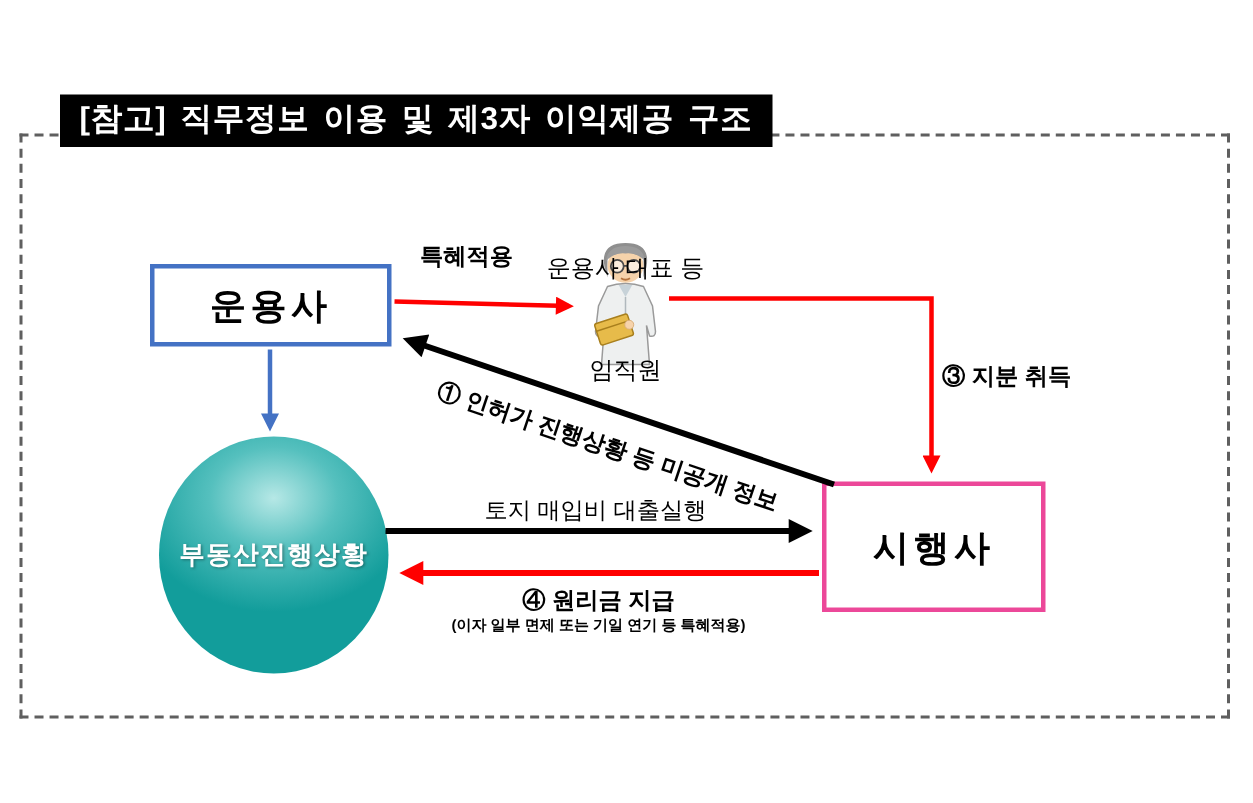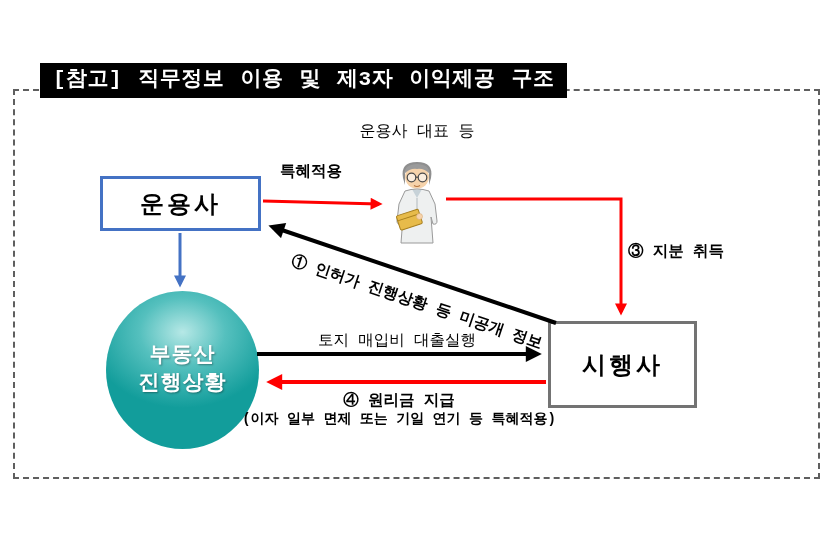--- a/index.html
+++ b/index.html
@@ -1,55 +1,55 @@
 <!DOCTYPE html>
 <html><head>
 <meta charset="utf-8">
 <style>
   * { margin:0; padding:0; box-sizing:border-box; }
   html,body { background:#ffffff; }
   .canvas {
     position:relative; width:835px; height:535px; background:#ffffff;
-    font-family:Liberation Mono, monospace; color:#000; overflow:hidden;
+    font-family:Liberation Sans, sans-serif; color:#000; overflow:hidden;
   }
   .frame {
     position:absolute; left:13px; top:89px; width:807px; height:390px;
     border:2px dashed #5f5f5f; z-index:0;
   }
   .title-bar {
     position:absolute; left:40px; top:63px; z-index:6;
     background:#000000; color:#ffffff;
     font-size:21px; font-weight:bold; line-height:1;
     padding:6px 13px 8px; letter-spacing:.5px; word-spacing:3px; white-space:nowrap;
   }
   .arrow-layer { position:absolute; left:0; top:0; width:835px; height:535px; z-index:3; }
   .node {
     position:absolute; z-index:2; display:flex; align-items:center; justify-content:center;
     background:#ffffff; font-weight:bold; text-align:center;
   }
   .node-mgmt { left:100px; top:176px; width:161px; height:55px; border:3px solid #4472c4; font-size:24px; letter-spacing:3px; }
-  .node-dev  { left:548px; top:321px; width:149px; height:87px; border:3px solid #737373; font-size:24px; letter-spacing:3px; }
+  .node-dev  { left:548px; top:321px; width:149px; height:87px; border:3px solid #ec4899; font-size:24px; letter-spacing:3px; }
   .node-fund {
     position:absolute; left:106px; top:291px; width:153px; height:158px; z-index:2;
     border-radius:50%;
     background:radial-gradient(ellipse 62% 48% at 50% 26%, #b6e8e6 0%, #55c0be 45%, #129d9b 80%, #0b8though 100%);
     background:radial-gradient(ellipse 62% 48% at 50% 26%, #b6e8e6 0%, #55c0be 45%, #129d9b 100%);
-    display:flex; flex-direction:column; align-items:center; justify-content:center;
-    color:#ffffff; font-weight:bold; font-size:21px; line-height:28px; letter-spacing:1px;
+    display:flex; flex-direction:row; align-items:center; justify-content:center;
+    color:#ffffff; font-weight:bold; font-size:17px; line-height:28px; letter-spacing:1px;
     text-shadow:1px 1px 2px rgba(0,0,0,.35);
   }
   .lbl { position:absolute; z-index:4; white-space:nowrap; font-size:15.5px; color:#000; }
   .lbl-executive { left:417px; top:122px; transform:translateX(-50%); text-align:center; font-size:16px; line-height:20px; }
-  .lbl-executive span { display:block; }
+  .lbl-executive span { display:block;margin-top:48px; }
   .lbl-jobinfo { left:280px; top:161px; font-weight:bold; }
   .lbl-equity  { left:628px; top:241px; font-weight:bold; }
   .lbl-undisclosed { left:292px; top:250px; font-weight:bold; transform:rotate(18.5deg); transform-origin:0 50%; }
   .lbl-loan  { left:397px; top:330px; transform:translateX(-50%); }
   .lbl-repay { left:399px; top:390px; transform:translateX(-50%); font-weight:bold; }
-  .lbl-note  { left:399px; top:410px; transform:translateX(-50%); font-weight:bold; font-size:14px; }
+  .lbl-note  { left:399px; top:410px; transform:translateX(-50%); font-weight:bold; font-size:10px; }
   .person { position:absolute; left:390px; top:159px; width:54px; height:88px; z-index:2; }
 </style>
 </head>
 <body>
 
 <div class="canvas">
 
   <div class="frame"></div>
 
   <div class="title-bar">
@@ -108,20 +108,21 @@
     <line x1="26" y1="39" x2="26" y2="60" stroke="#b0b8bd" stroke-width="1"></line>
     <g transform="rotate(-18 19 61)">
       <rect x="7" y="53" width="23" height="15" rx="1.5" fill="#e7bb4a" stroke="#a87f1d" stroke-width="1"></rect>
       <line x1="7" y1="58" x2="30" y2="58" stroke="#a87f1d" stroke-width="1"></line>
     </g>
     <circle cx="28.5" cy="57.5" r="3" fill="#f6d3ab" stroke="#d8ab77" stroke-width=".6"></circle>
   </svg>
 
   <div class="lbl lbl-executive">
     <span>운용사 대표 등</span>
+    <span>임직원</span>
   </div>
 
   <div class="lbl lbl-jobinfo">특혜적용</div>
 
   <div class="lbl lbl-equity">③ 지분 취득</div>
 
   <div class="lbl lbl-undisclosed">① 인허가 진행상황 등 미공개 정보</div>
 
   <div class="lbl lbl-repay">④ 원리금 지급</div>
 

